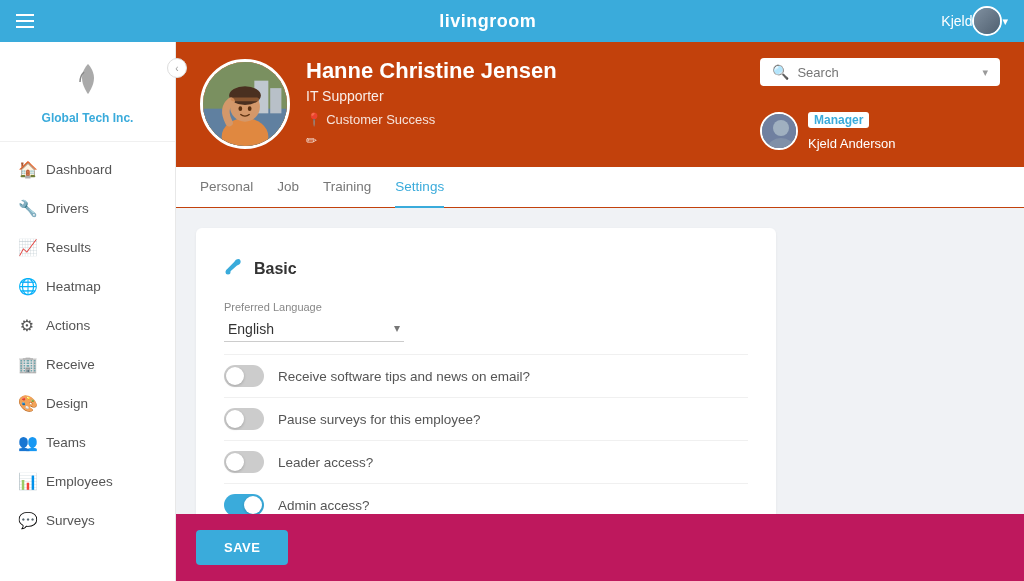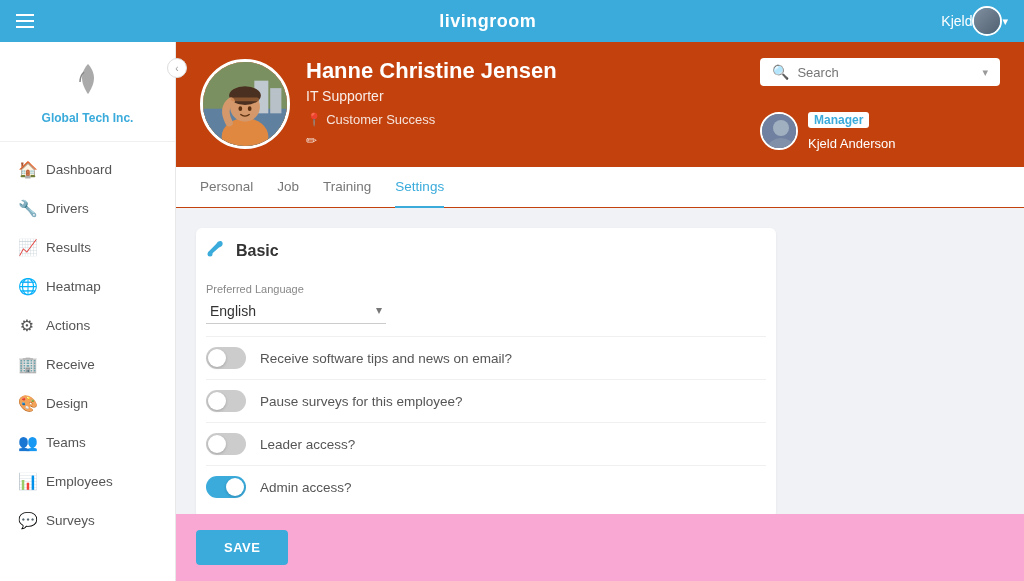--- a/index.html
+++ b/index.html
@@ -172,21 +172,21 @@
       border-bottom: 2px solid transparent;
       margin-bottom: -1px;
     }
     .tab-item.active { color: #3aabdb; border-bottom: 2px solid #3aabdb; }
 
     
     .settings-content { flex: 1; overflow-y: auto; padding: 20px; }
     .settings-card {
       background: white;
       border-radius: 6px;
-      padding: 10px;
+      padding: 28px;
       max-width: 580px;
       box-shadow: 0 1px 3px rgba(0,0,0,0.06);
     }
     .card-section-title {
       display: flex;
       align-items: center;
       gap: 10px;
       font-size: 16px;
       font-weight: 600;
       color: #333;
@@ -240,21 +240,21 @@
       border-radius: 50%;
       background: white;
       top: 2px;
       left: 2px;
       transition: left 0.2s;
       box-shadow: 0 1px 3px rgba(0,0,0,0.2);
     }
     .toggle.on::after { left: 20px; }
 
     
-    .save-bar { padding: 16px 20px; background: #f9a8d4; flex-shrink: 0; }
+    .save-bar { padding: 16px 20px; background: #be185d; flex-shrink: 0; }
     .save-btn {
       background: #3aabdb;
       color: white;
       border: none;
       border-radius: 4px;
       padding: 10px 28px;
       font-size: 13px;
       font-weight: 600;
       cursor: pointer;
       letter-spacing: 0.5px;

